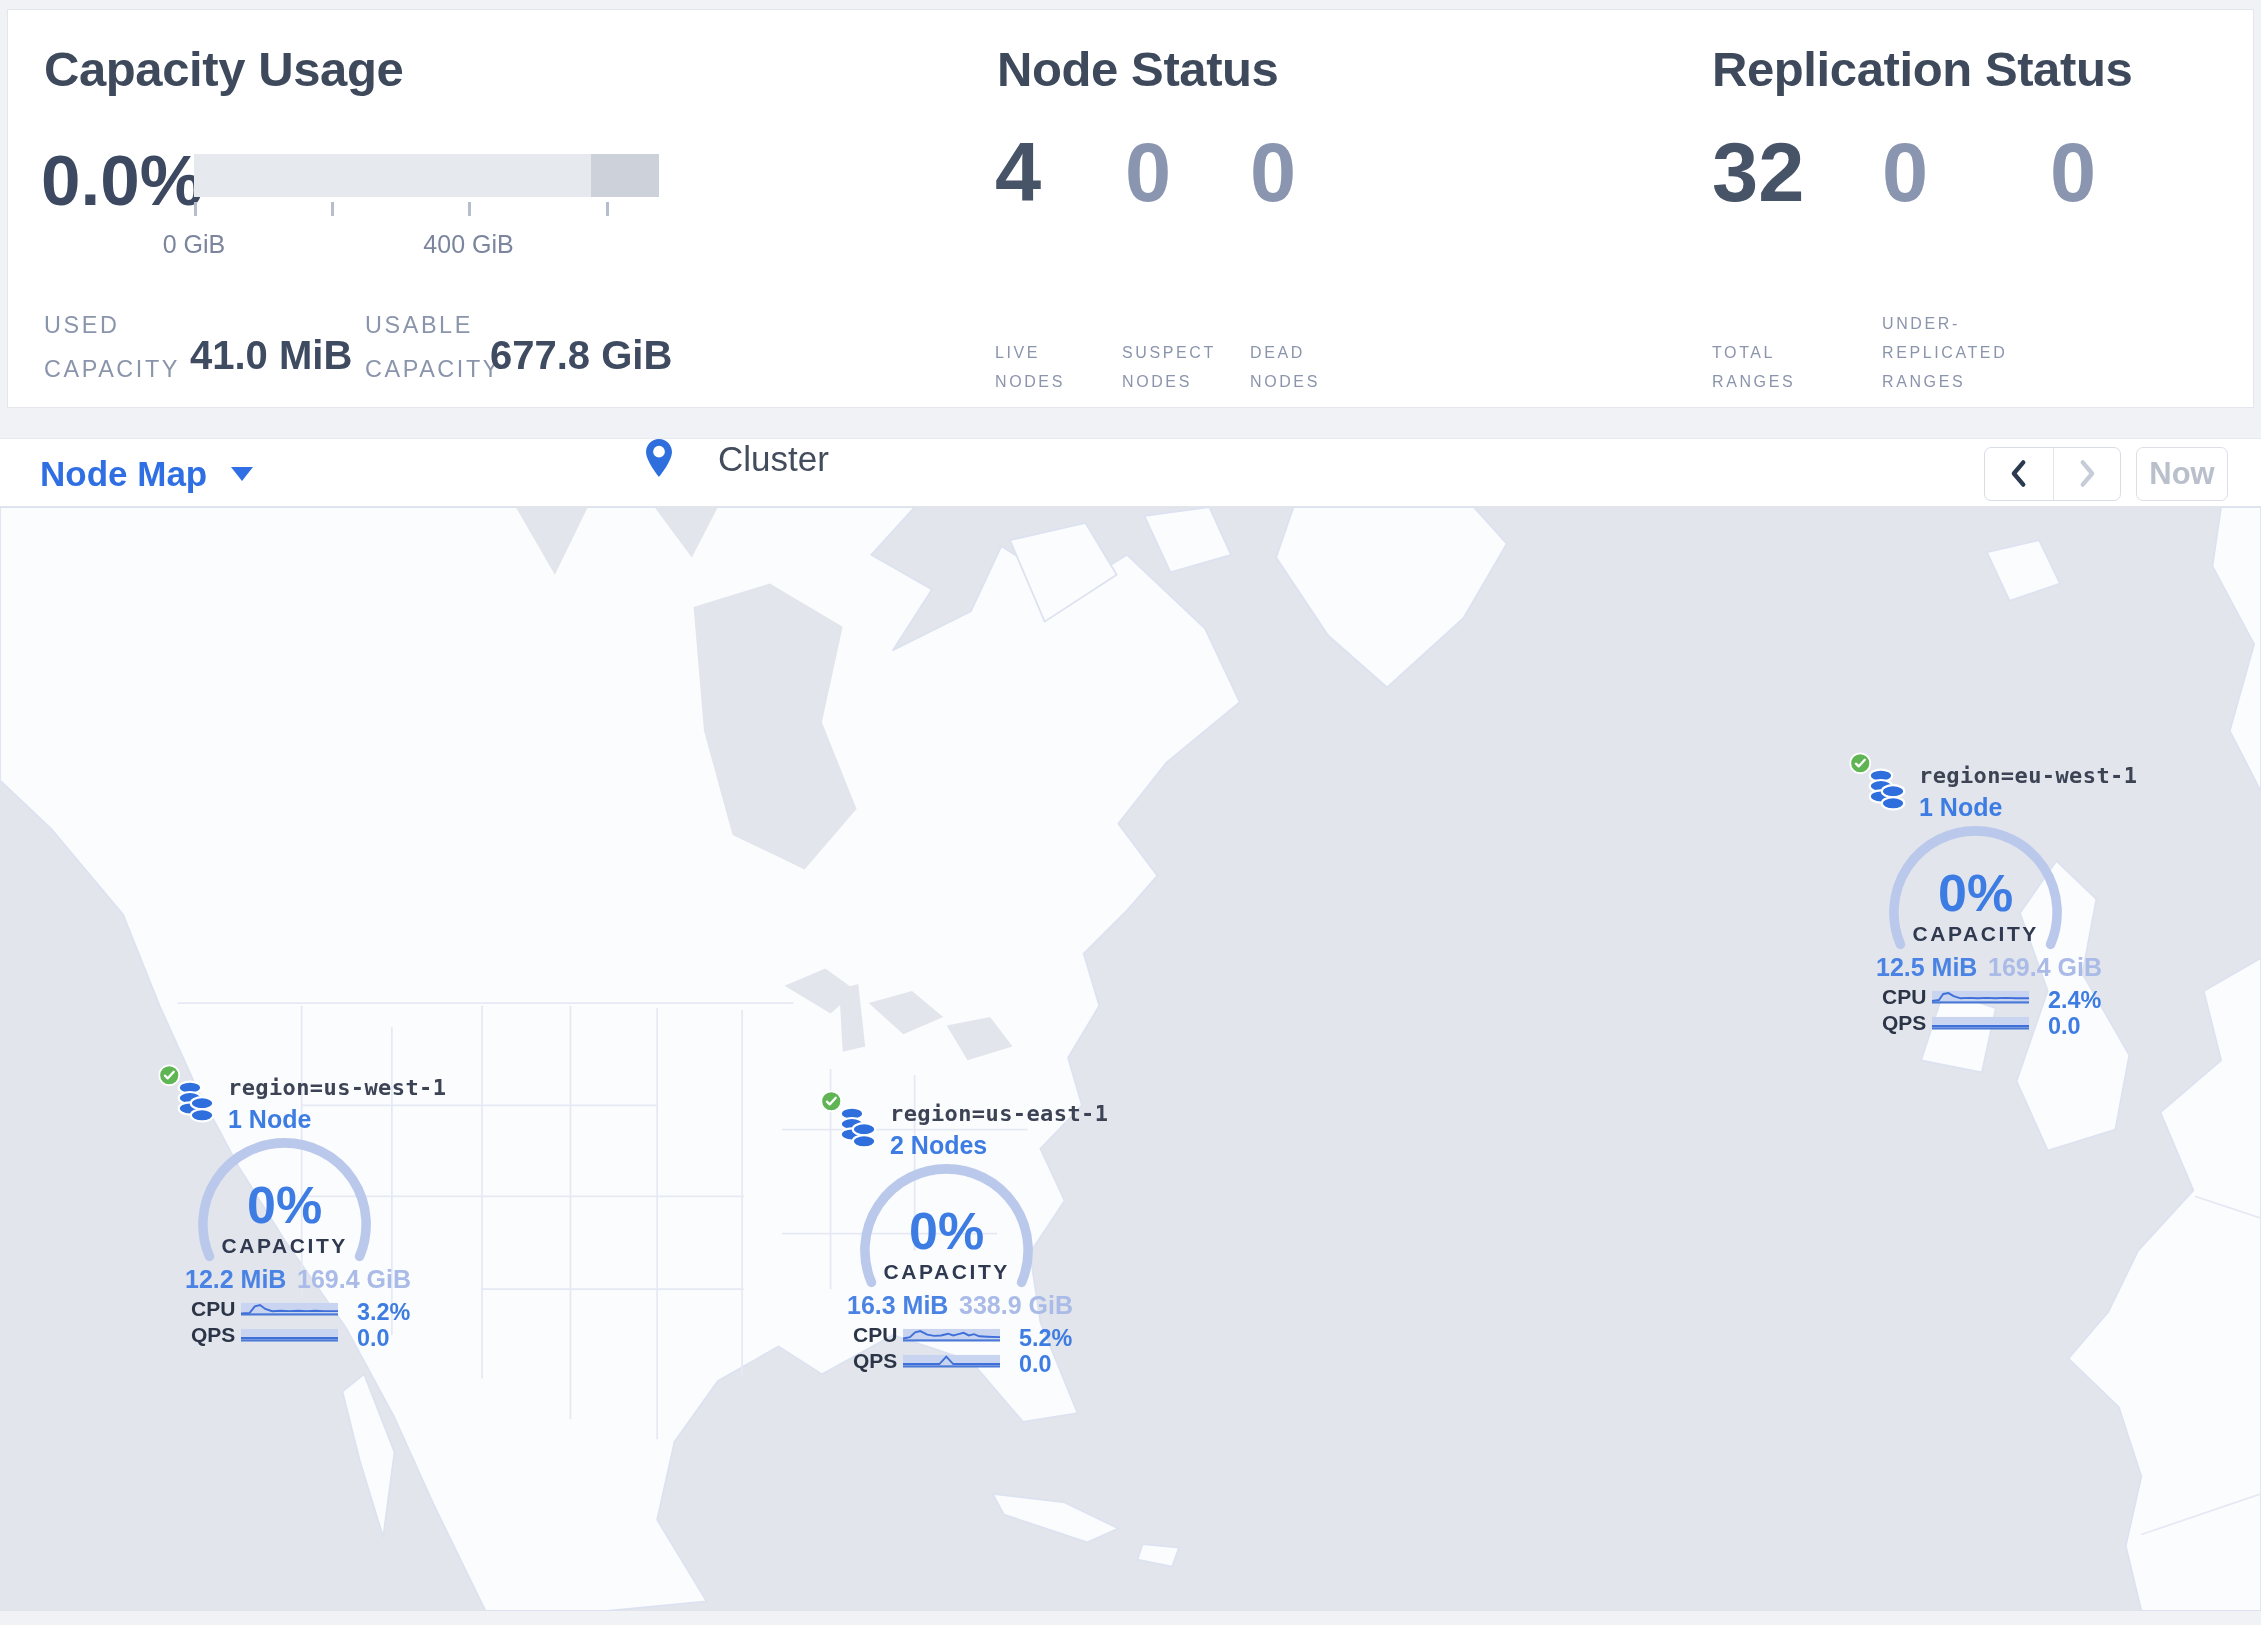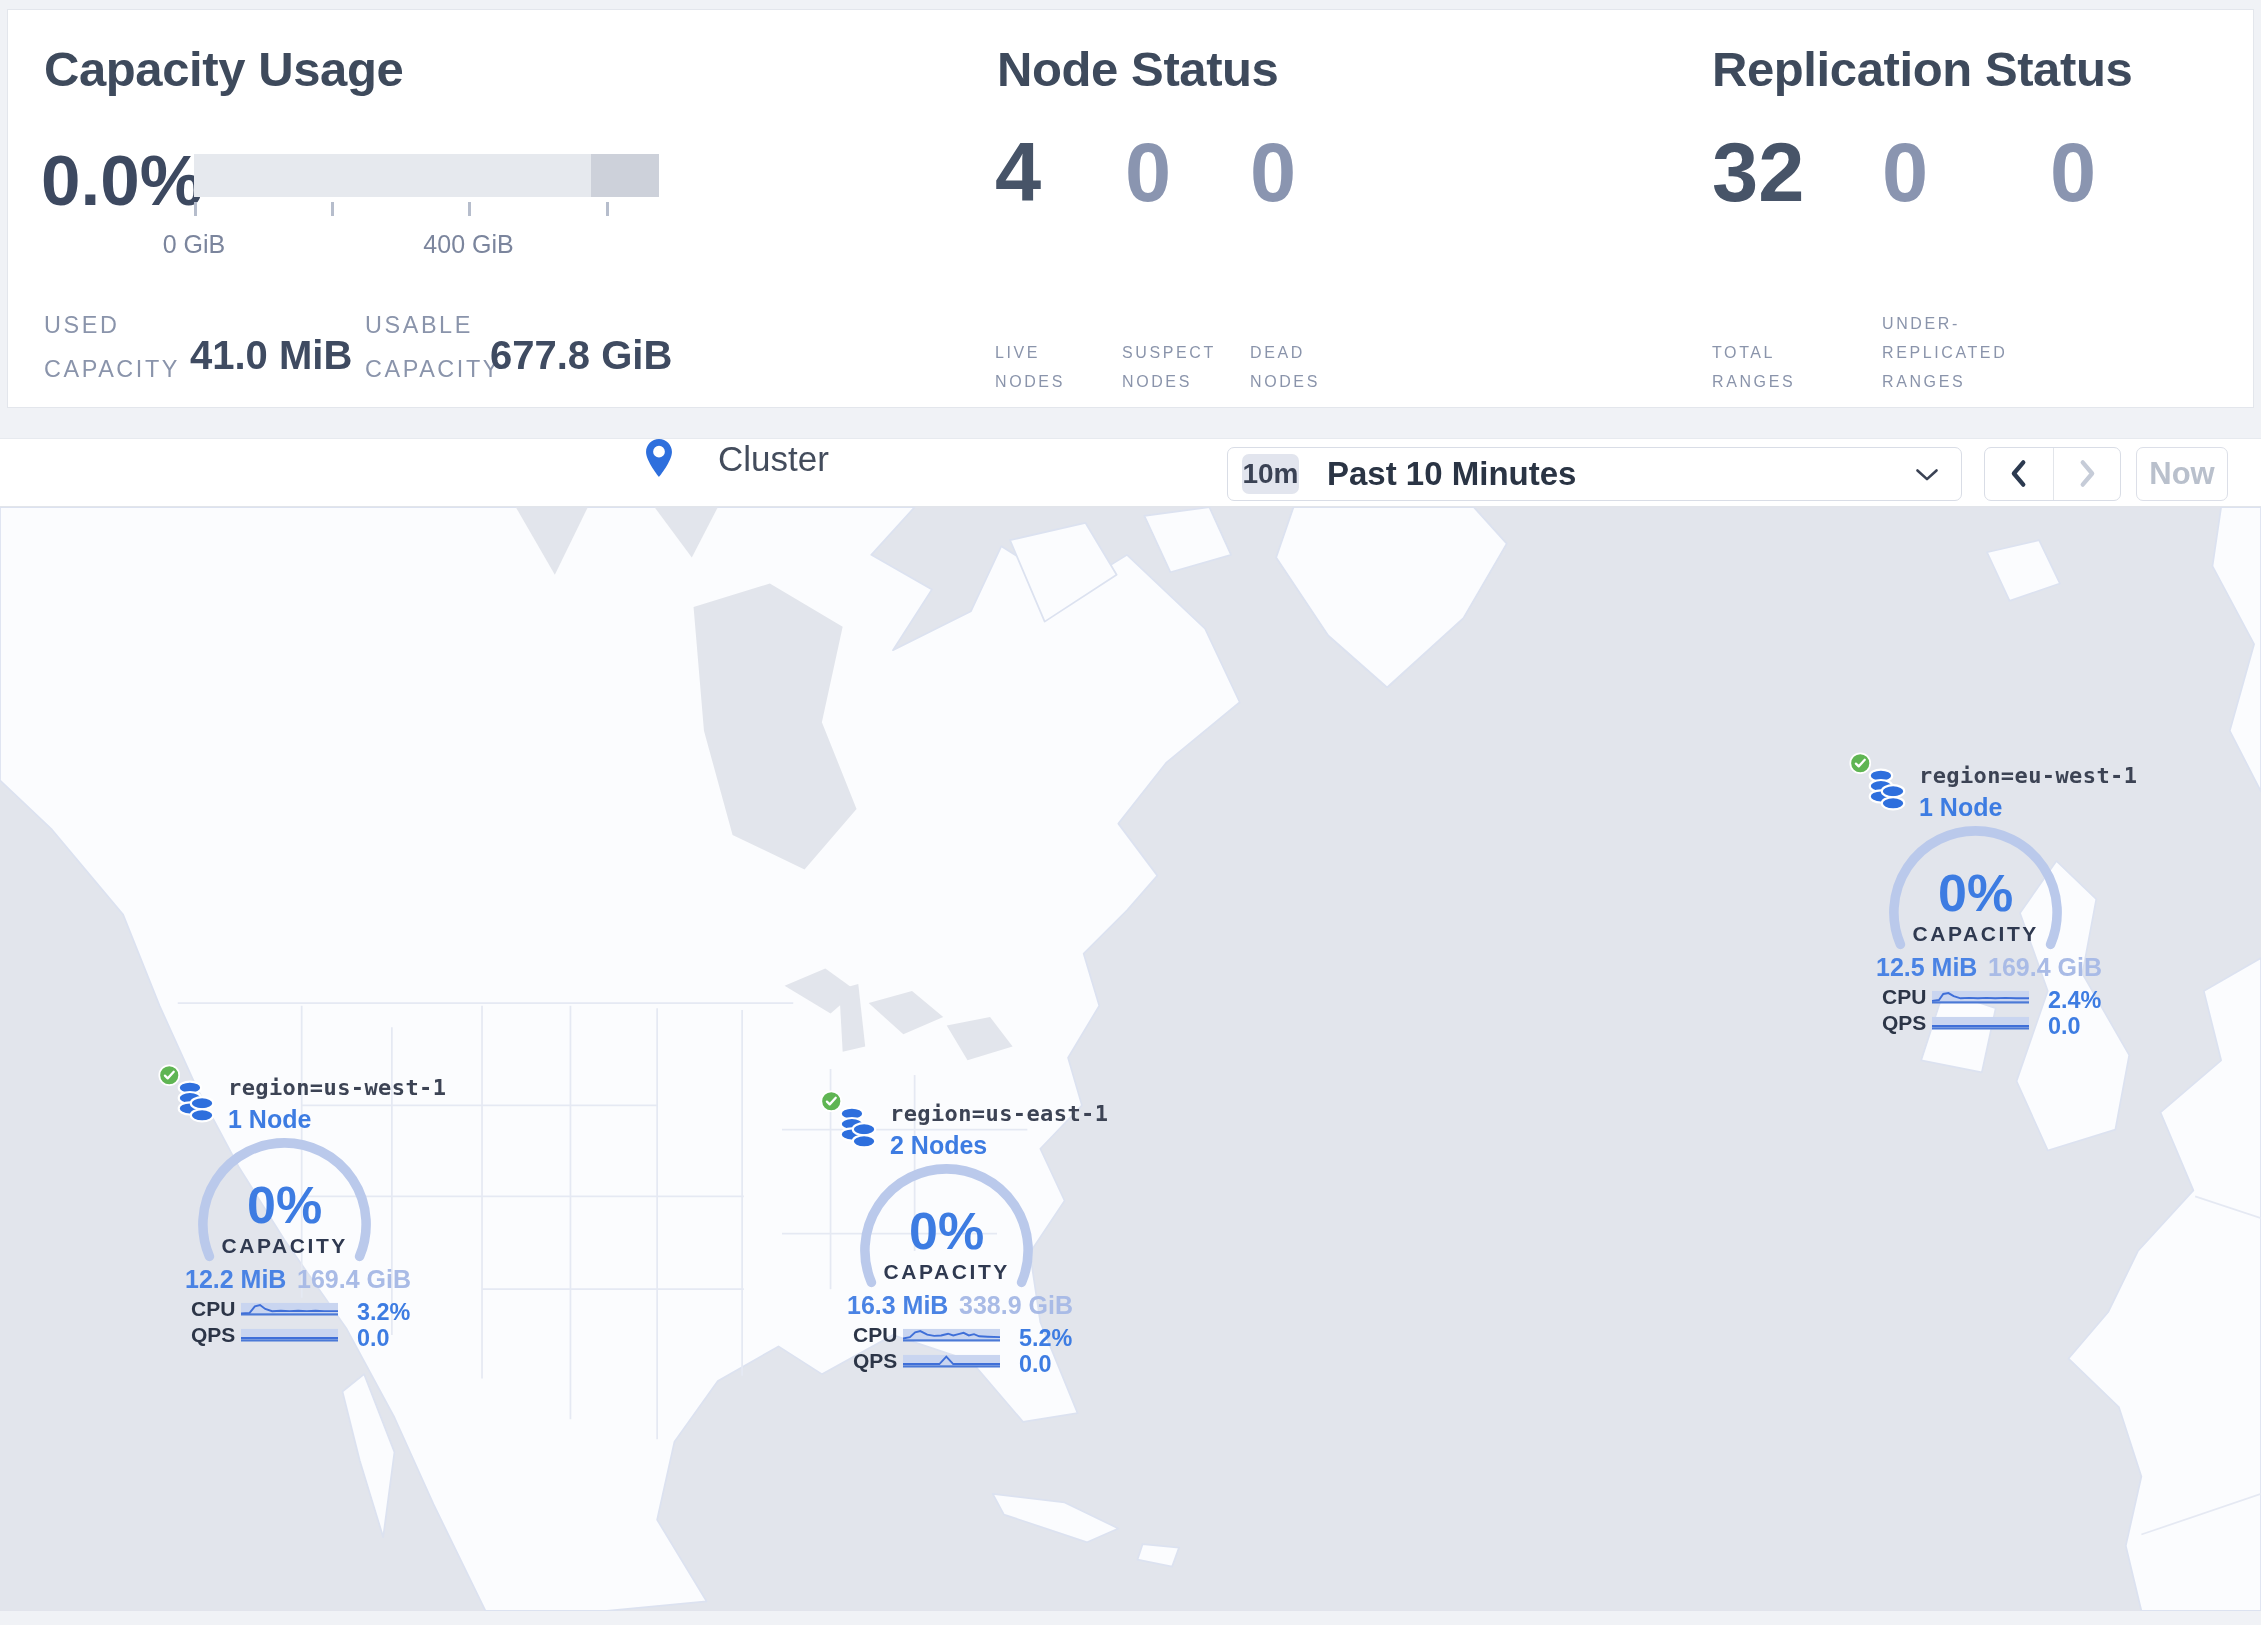--- a/index.html
+++ b/index.html
@@ -105,35 +105,32 @@
 
   <div class="sec-title" style="left:1704px">Replication Status</div>
   <div class="big-num strong" style="left:1704px">32</div>
   <div class="big-num muted" style="left:1874px">0</div>
   <div class="big-num muted" style="left:2042px">0</div>
   <div class="stat-label" style="left:1704px;width:121px">TOTAL RANGES</div>
   <div class="stat-label" style="left:1874px;width:178px">UNDER-REPLICATED RANGES</div>
 </div>
 
 <div class="toolbar">
+  <div class="view-select">
+    <span class="vs-label">Node Map</span>
+    <span class="caret-down"></span>
+  </div>
 
   <div class="breadcrumb">
     <svg width="26" height="38" viewBox="0 0 30 44">
       <path fill-rule="evenodd" fill="#2e6fdd" d="M15 0C6.7 0 0 6.7 0 15c0 10.5 15 29 15 29s15-18.5 15-29C30 6.7 23.3 0 15 0zm0 21.5a6.8 6.8 0 1 1 0-13.6 6.8 6.8 0 0 1 0 13.6z"></path>
     </svg>
     <span class="bc-label">Cluster</span>
   </div>
 
-  <div class="time-select">
-    <span class="time-badge">10m</span>
-    <span class="time-label">Past 10 Minutes</span>
-    <svg class="time-chevron" width="26" height="15.6" viewBox="0 0 30 18">
-      <polyline points="4,4 15,14 26,4" fill="none" stroke="#3a4254" stroke-width="3" stroke-linecap="round" stroke-linejoin="round"></polyline>
-    </svg>
-  </div>
 
   <div class="nav-btns">
     <div class="nav-cell">
       <svg width="24" height="31" viewBox="0 0 28 36">
         <polyline points="19,5 8,18 19,31" fill="none" stroke="#2c3a50" stroke-width="5" stroke-linecap="round" stroke-linejoin="round"></polyline>
       </svg>
     </div>
     <div class="nav-cell">
       <svg width="24" height="31" viewBox="0 0 28 36">
         <polyline points="9,5 20,18 9,31" fill="none" stroke="#c6ccd8" stroke-width="5" stroke-linecap="round" stroke-linejoin="round"></polyline>

